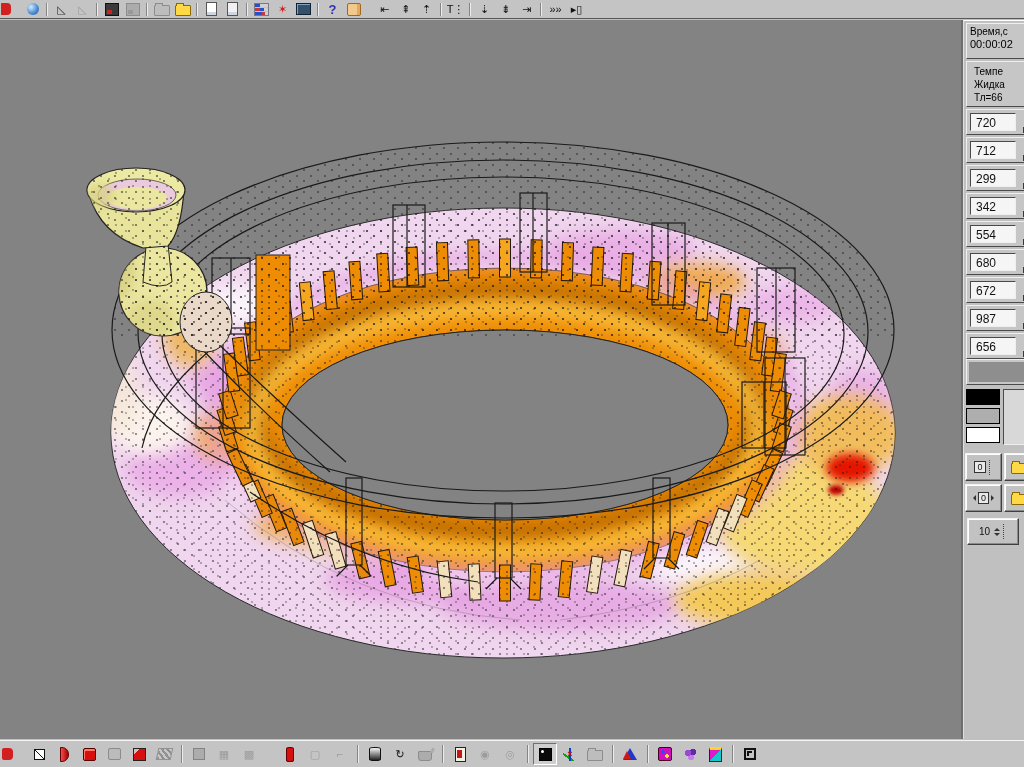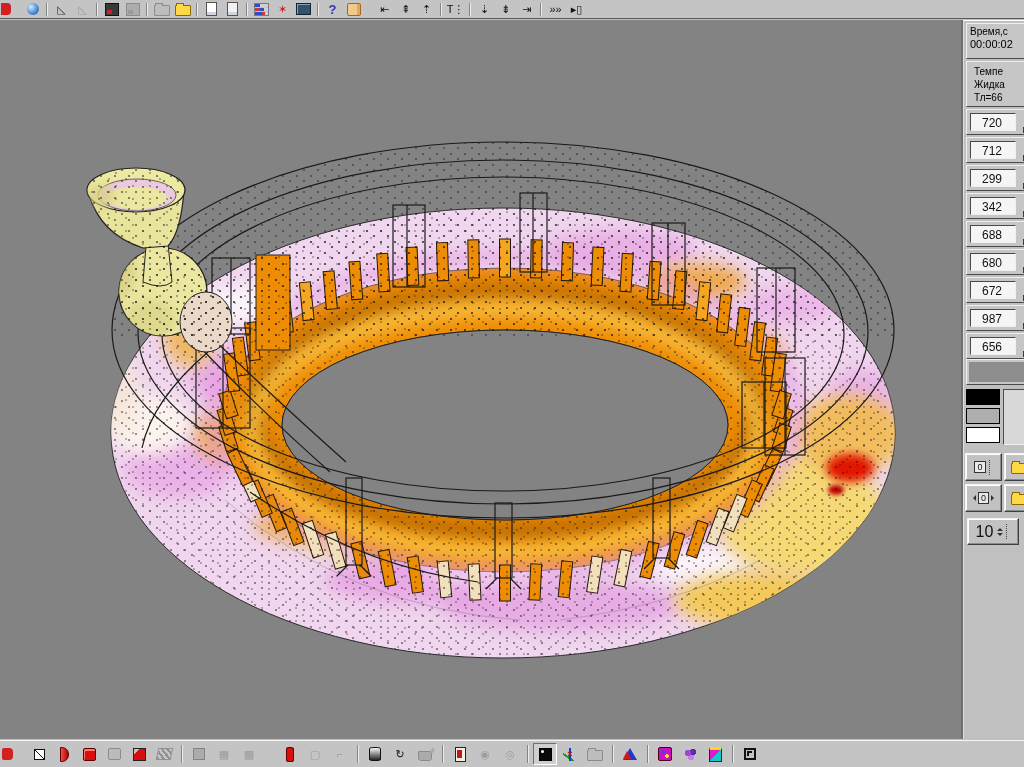--- a/index.html
+++ b/index.html
@@ -77,36 +77,36 @@
 
   
   .rpanel{position:absolute;left:963px;top:20px;width:61px;height:719px;background:#c0c0c0;overflow:hidden;border-top:1px solid #fff;border-left:1px solid #dedede;box-sizing:border-box}
   .raised{border:1px solid;border-color:#efefef #4a4a4a #4a4a4a #efefef;background:#c6c6c6;box-sizing:border-box}
   .rbox{position:absolute;left:2px;width:70px}
   .time-box{top:2px;height:36px;padding:2px 0 0 3px;font-size:10px;line-height:11px;color:#000}
   .time-box .val{font-size:11px;margin-top:2px}
   .info-box{top:40px;height:46px;padding:3px 0 0 7px;font-size:10px;line-height:13px;color:#000}
   .srow{position:absolute;left:2px;width:70px;height:26px}
   .sfield{position:absolute;left:3px;top:3px;width:46px;height:18px;background:#f5f5f5;
-    border:1px solid;border-color:#4a4a4a #efefef #efefef #4a4a4a;font-size:12px;line-height:18px;padding-left:11px;color:#111;box-sizing:border-box}
+    border:1px solid;border-color:#4a4a4a #efefef #efefef #4a4a4a;font-size:12px;line-height:18px;padding-left:5px;color:#111;box-sizing:border-box}
   .smark{position:absolute;left:56px;bottom:1px;width:5px;height:6px}
   .gbar{position:absolute;left:2px;top:338px;width:70px;height:26px}
   .gbar .in{position:absolute;left:2px;top:2px;right:2px;bottom:2px;background:#8e8e8e}
   .swatch{position:absolute;left:2px;width:34px;height:16px;border:1px solid #000;box-sizing:border-box}
   .subpanel{position:absolute;left:39px;top:368px;width:30px;height:56px;background:#d8d8d8;
     border:1px solid;border-color:#4a4a4a #efefef #efefef #4a4a4a;box-sizing:border-box}
   .pbtn{position:absolute;background:#c2c2c2;border:1px solid;border-color:#f4f4f4 #404040 #404040 #f4f4f4;
     box-shadow:inset -1px -1px 0 #8a8a8a,inset 1px 1px 0 #fff;display:flex;align-items:center;justify-content:center;box-sizing:border-box}
   .zbox{border:1px solid #333;padding:0 2px;font-size:9px;line-height:10px;background:#e9e9e9;color:#111}
   .dotcol{width:3px;height:15px;border-left:1px dotted #444;margin-left:3px}
   .tri{width:0;height:0;border:3px solid transparent}
   .tri.l{border-right-color:#333;margin-right:2px}.tri.r{border-left-color:#333;margin-left:2px}
   .tri.u{border-bottom-color:#333;border-top-width:0}.tri.d{border-top-color:#333;border-bottom-width:0}
   .spin{display:flex;flex-direction:column;gap:2px;margin-left:4px}
-  .stepval{font-size:16px;color:#111}
+  .stepval{font-size:10px;color:#111}
 </style>
 </head>
 <body>
 
 <div class="screen">
 
   <div class="toolbar-top" id="tbTop">
       <span class="tbtn">
         <span class="ticon i-redblob half"></span>
       </span>
@@ -505,21 +505,21 @@
         </div>
         <div class="srow raised" style="top: 144px;">
           <div class="sfield">299</div>
           <div class="smark" style="background: rgb(192, 0, 0);"></div>
         </div>
         <div class="srow raised" style="top: 172px;">
           <div class="sfield">342</div>
           <div class="smark" style="background: rgb(192, 0, 0);"></div>
         </div>
         <div class="srow raised" style="top: 200px;">
-          <div class="sfield">688</div>
+          <div class="sfield">554</div>
           <div class="smark" style="background: rgb(192, 0, 0);"></div>
         </div>
         <div class="srow raised" style="top: 228px;">
           <div class="sfield">680</div>
           <div class="smark" style="background: rgb(192, 0, 0);"></div>
         </div>
         <div class="srow raised" style="top: 256px;">
           <div class="sfield">672</div>
           <div class="smark" style="background: rgb(192, 0, 0);"></div>
         </div>

